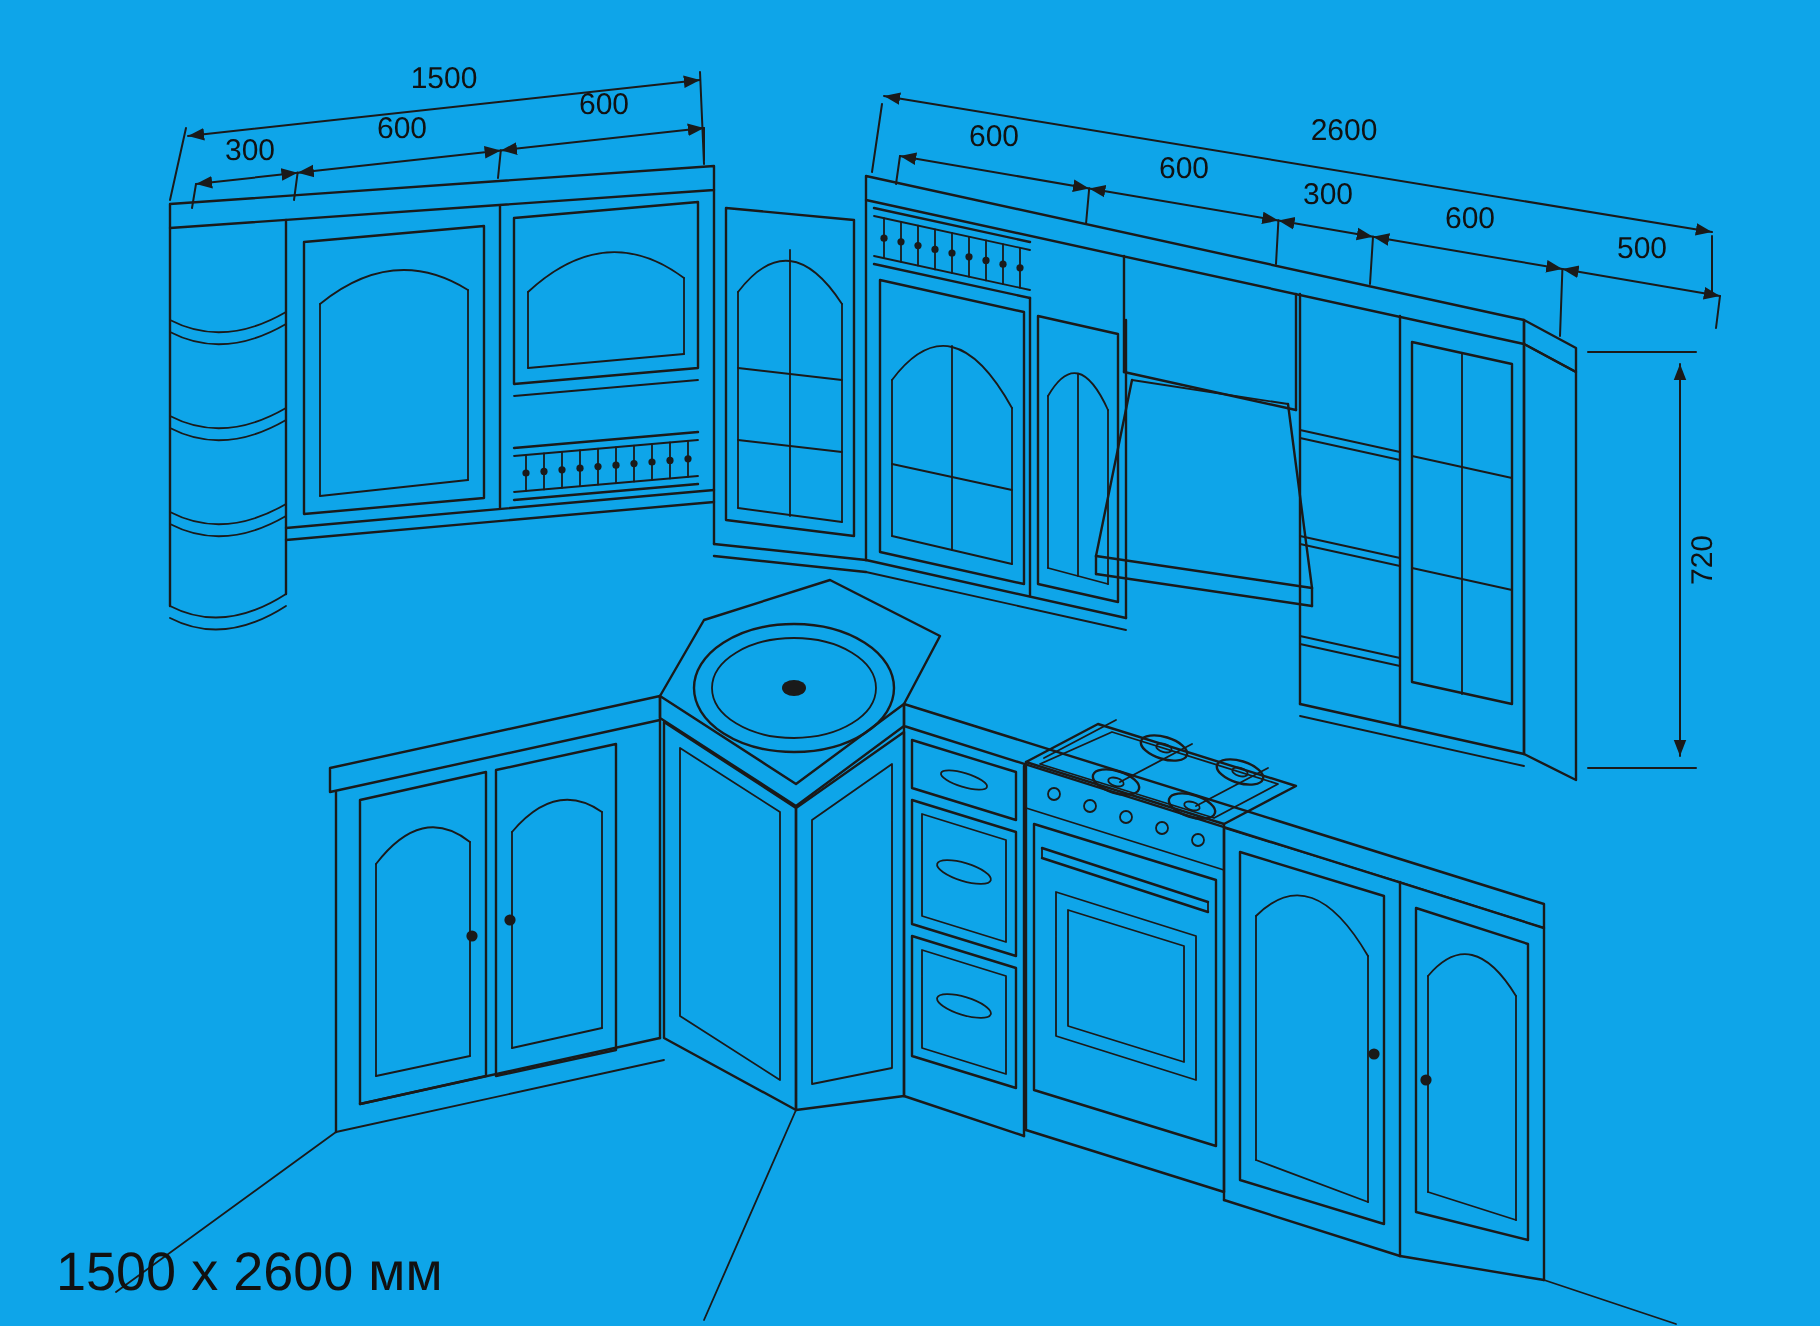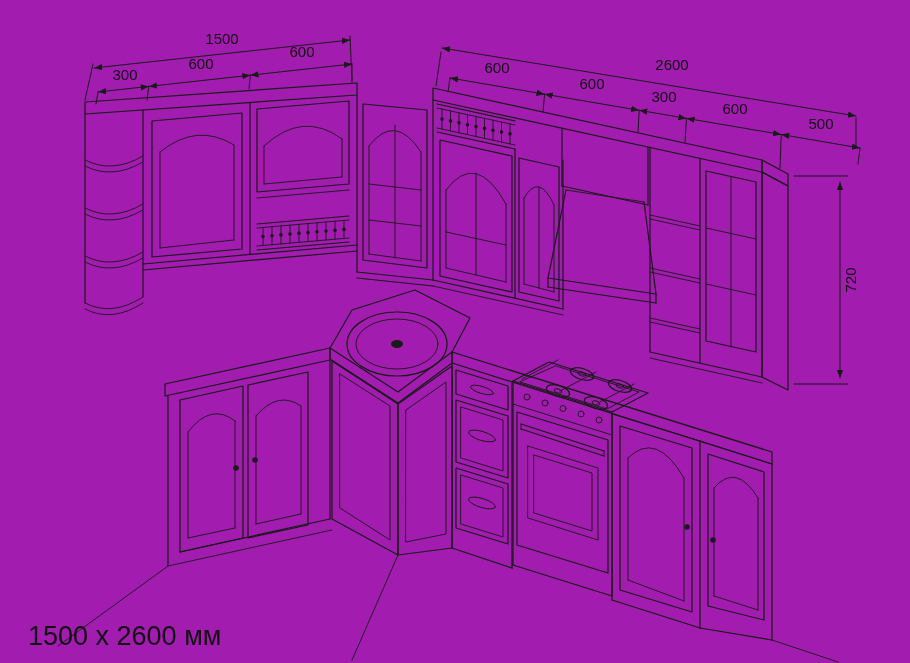--- a/index.html
+++ b/index.html
@@ -1,16 +1,16 @@
 <!DOCTYPE html>
 <html><head>
 <meta charset="utf-8">
 <style>
   html,body{margin:0;padding:0;background:#ffffff;}
-  .canvas{position:relative;width:910px;height:663px;background:#a21caf;overflow:hidden;
+  .canvas{position:relative;width:910px;height:663px;background:#0ea5e9;overflow:hidden;
           font-family:"Liberation Sans",sans-serif;}
   svg{position:absolute;left:0;top:0;}
   svg path, svg line, svg ellipse, svg circle, svg polyline{
     stroke:#1a1a1a; fill:none; stroke-width:1.2; stroke-linecap:round; stroke-linejoin:round;
   }
   svg .dim{stroke-width:1;}
   svg .thin{stroke-width:0.9;}
   svg .solid{fill:#1a1a1a; stroke:none;}
   svg text{stroke:none; fill:#111111; font-family:"Liberation Sans",sans-serif;}
   svg text.dim-label{font-size:15px;}

